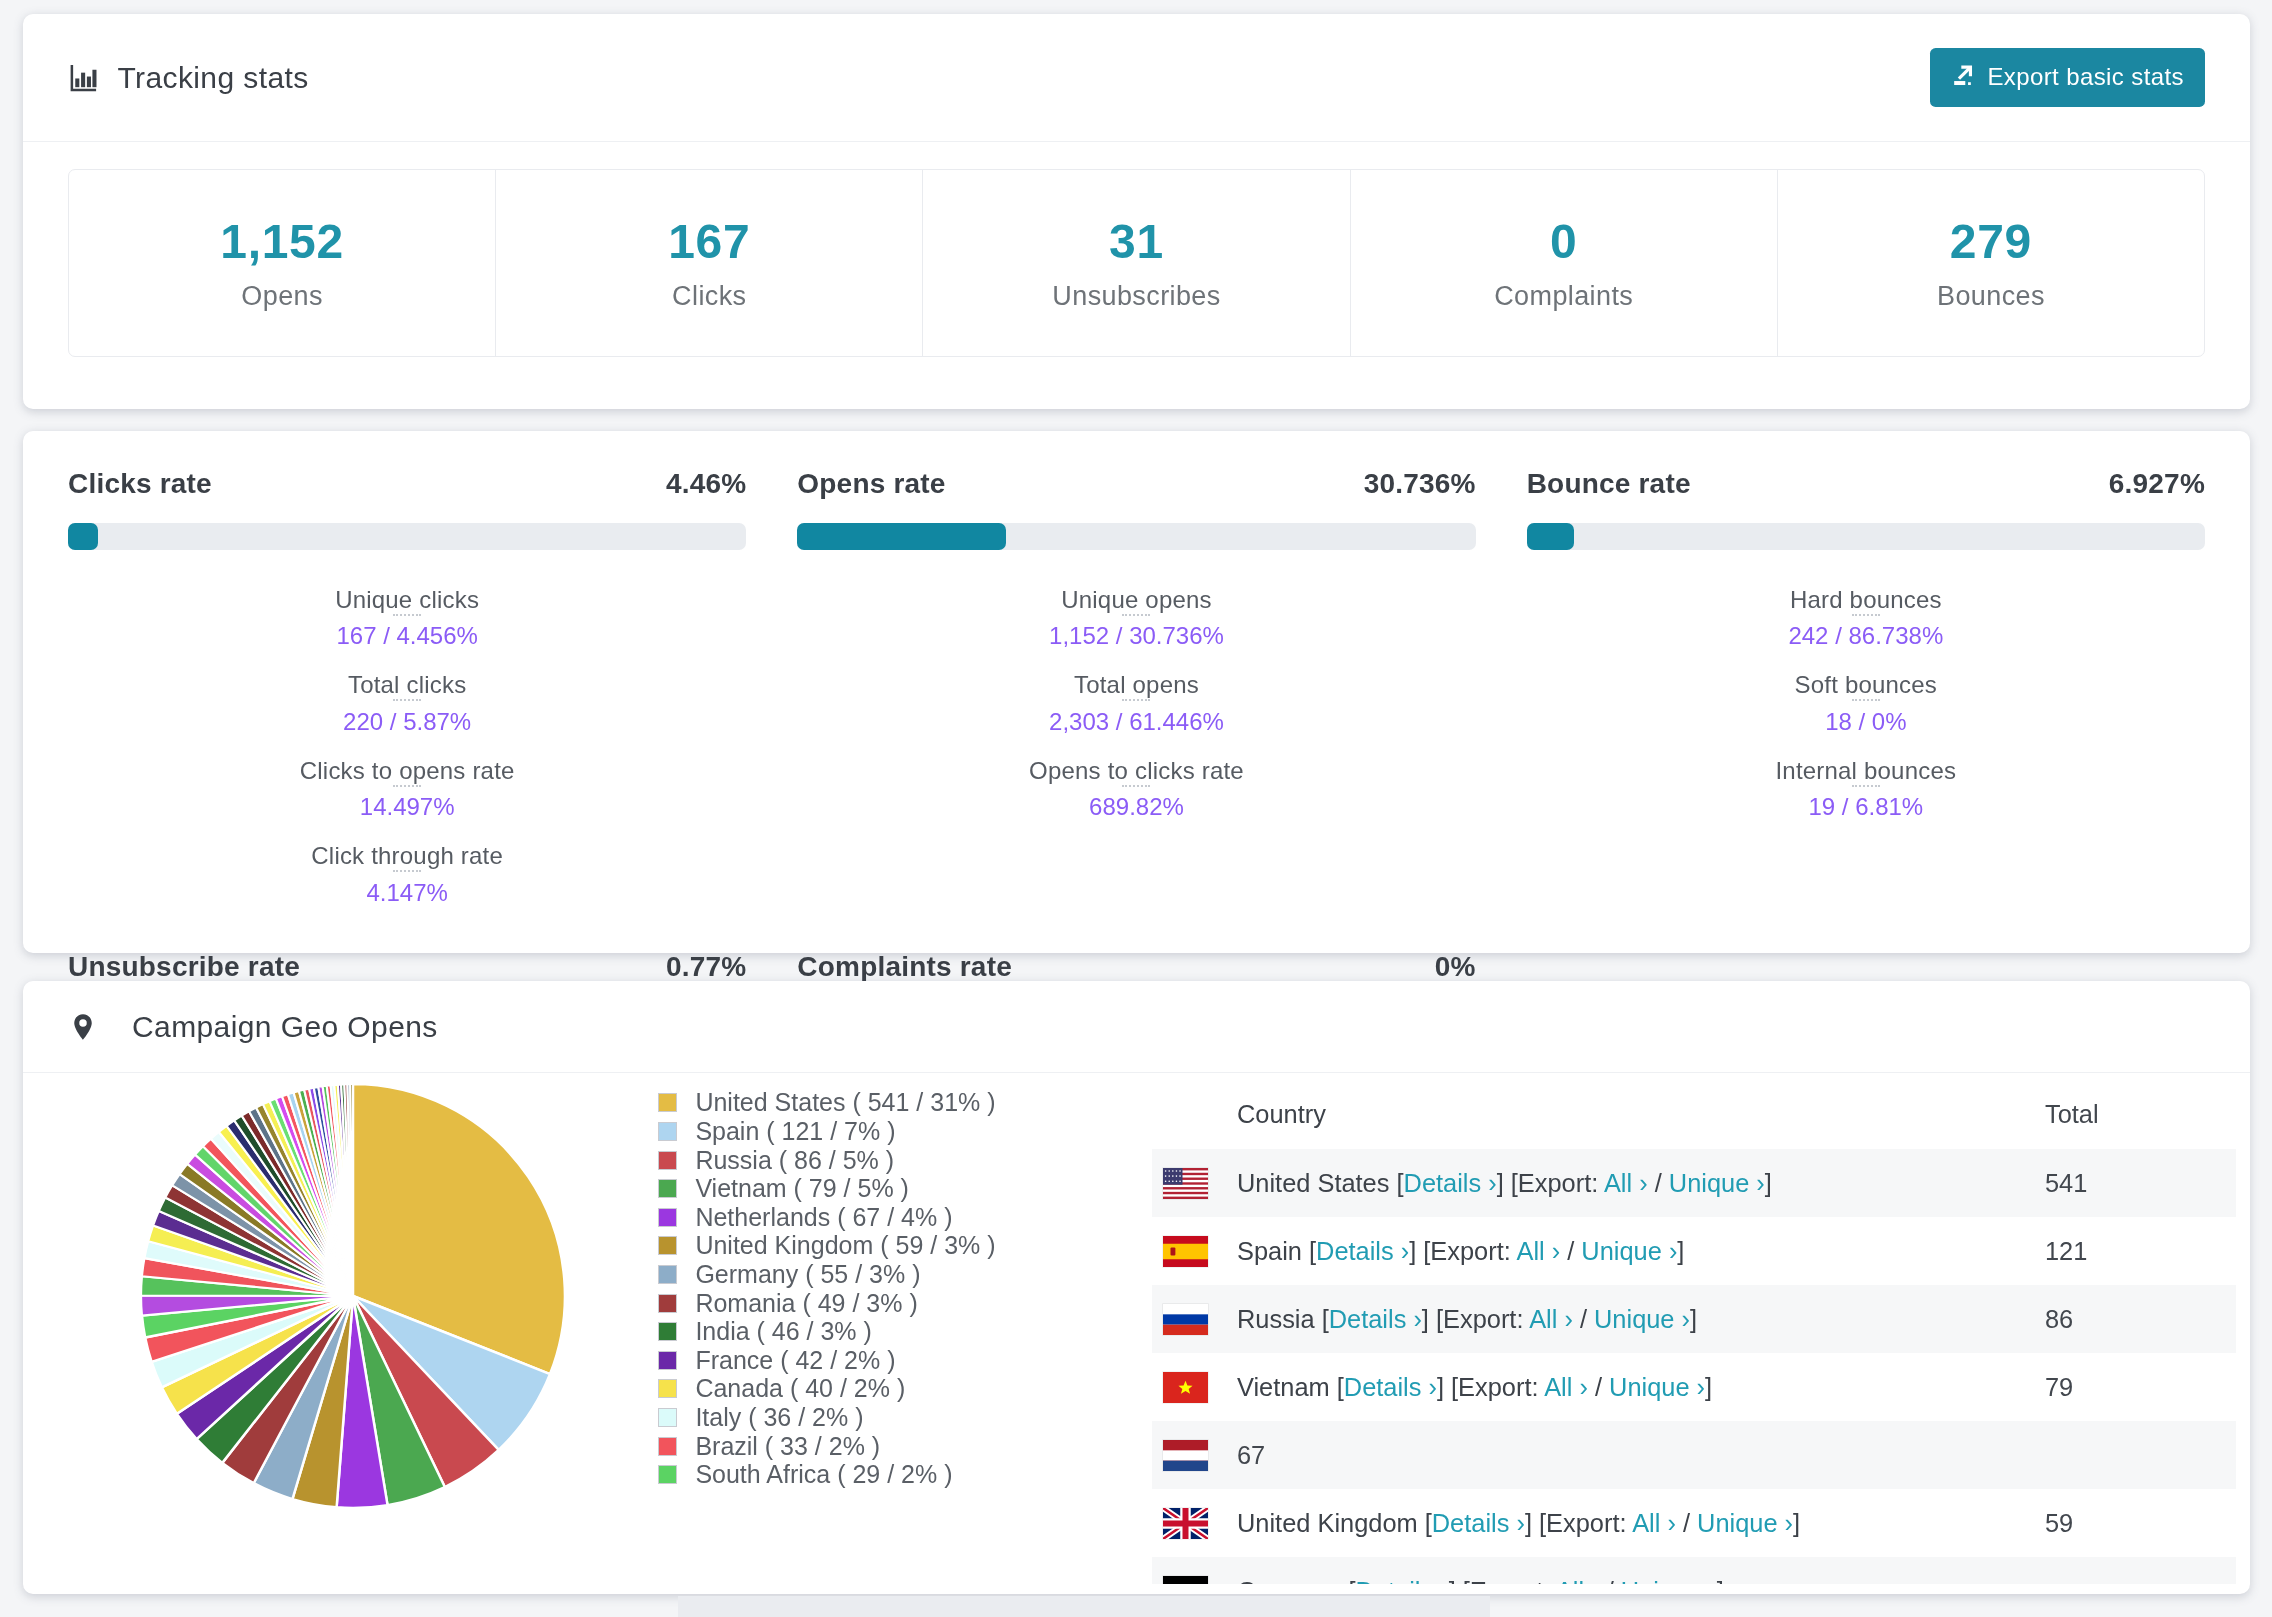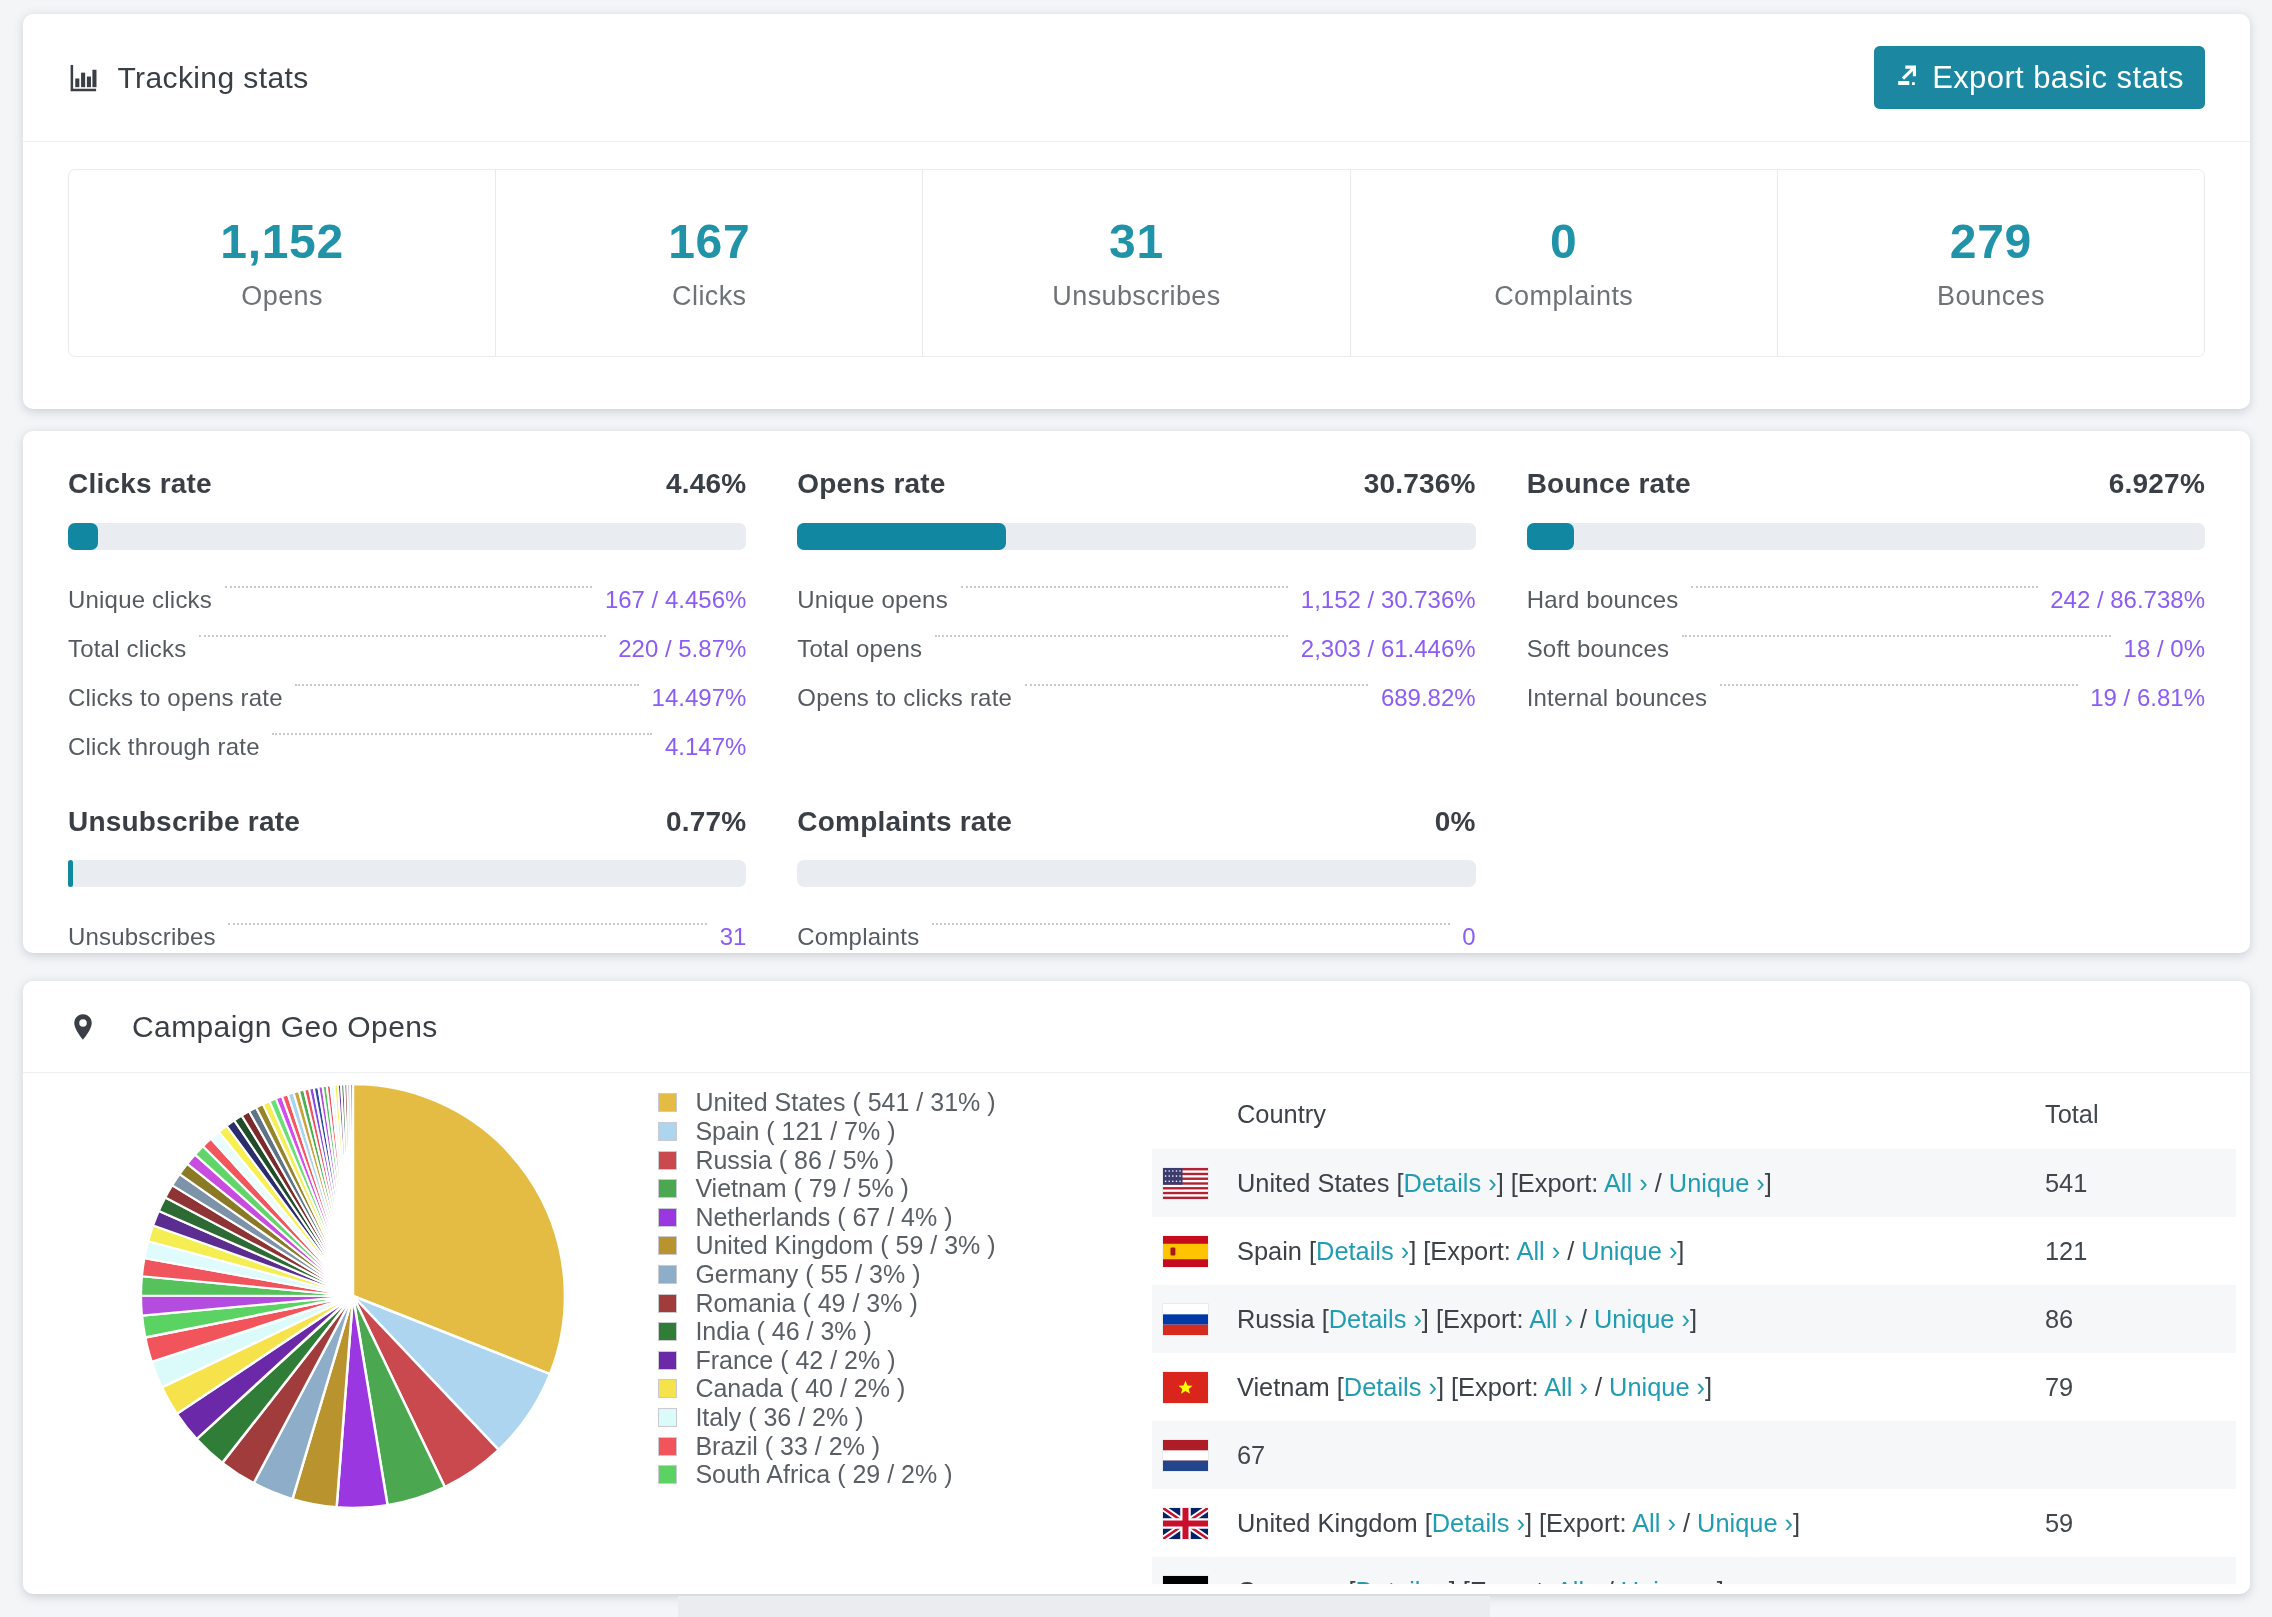--- a/index.html
+++ b/index.html
@@ -20,39 +20,39 @@
   .card-head{
     height:128px;display:flex;align-items:center;justify-content:space-between;
     padding:0 45px;border-bottom:1.4px solid #eef0f3;box-sizing:border-box;
   }
   .head-left{display:flex;align-items:center;gap:18.4px;}
   .head-title{font-size:30px;font-weight:400;color:#3a3f46;letter-spacing:0.4px;}
   .hicon svg{display:block;}
   .export-btn{
     display:flex;align-items:center;gap:11.3px;
     background:#1b87a1;color:#fff;border:none;border-radius:5.6px;
-    font-size:31px;padding:13.4px 21px;font-family:inherit;cursor:pointer;letter-spacing:0.4px;text-align:center;
+    font-size:24px;padding:13.4px 21px;font-family:inherit;cursor:pointer;letter-spacing:0.4px;text-align:center;
   }
   .summary-box{
     margin:27px 45px 0;height:188px;border:1.4px solid #e9ebef;border-radius:7px;
     display:flex;box-sizing:border-box;
   }
   .scell{flex:1;display:flex;flex-direction:column;align-items:center;justify-content:center;gap:11.3px;}
   .scell + .scell{border-left:1.4px solid #e9ebef;}
   .snum{font-size:48px;font-weight:700;color:#2093a9;letter-spacing:0.7px;}
   .slab{font-size:27px;color:#6e7378;letter-spacing:0.4px;}
   
   .card-rates{top:431px;height:522px;padding:37px 45px;box-sizing:border-box;}
   .rates-grid{display:grid;grid-template-columns:repeat(3,1fr);column-gap:51px;row-gap:34px;}
   .rhead{display:flex;justify-content:space-between;align-items:baseline;}
   .rtitle,.rpct{font-size:28px;font-weight:700;color:#3a3f46;letter-spacing:0.2px;}
   .rbar{margin-top:22.6px;height:27px;background:#e9ecf0;border-radius:7px;position:relative;}
   .rfill{position:absolute;left:0;top:0;bottom:0;background:#1187a1;border-radius:7px;}
   .rrows{margin-top:25.4px;}
-  .rrow{display:flex;align-items:flex-start;padding:10.6px 0;}
+  .rrow{display:flex;align-items:center;padding:10.6px 0;flex-direction:column;}
   .rlab{font-size:24px;color:#565b62;white-space:nowrap;letter-spacing:0.2px;}
   .rval{font-size:24px;color:#8b5cf6;white-space:nowrap;}
   .leader{flex:1;border-bottom:2.1px dotted #c6cad0;margin:0 12.7px 6.4px;min-width:28px;}
   
   .card-geo{top:981px;height:613px;}
   .geo-head{
     height:92px;display:flex;align-items:center;gap:34px;
     padding:0 45px;border-bottom:1.4px solid #eef0f3;box-sizing:border-box;
   }
   .geo-body{position:relative;height:519px;}

